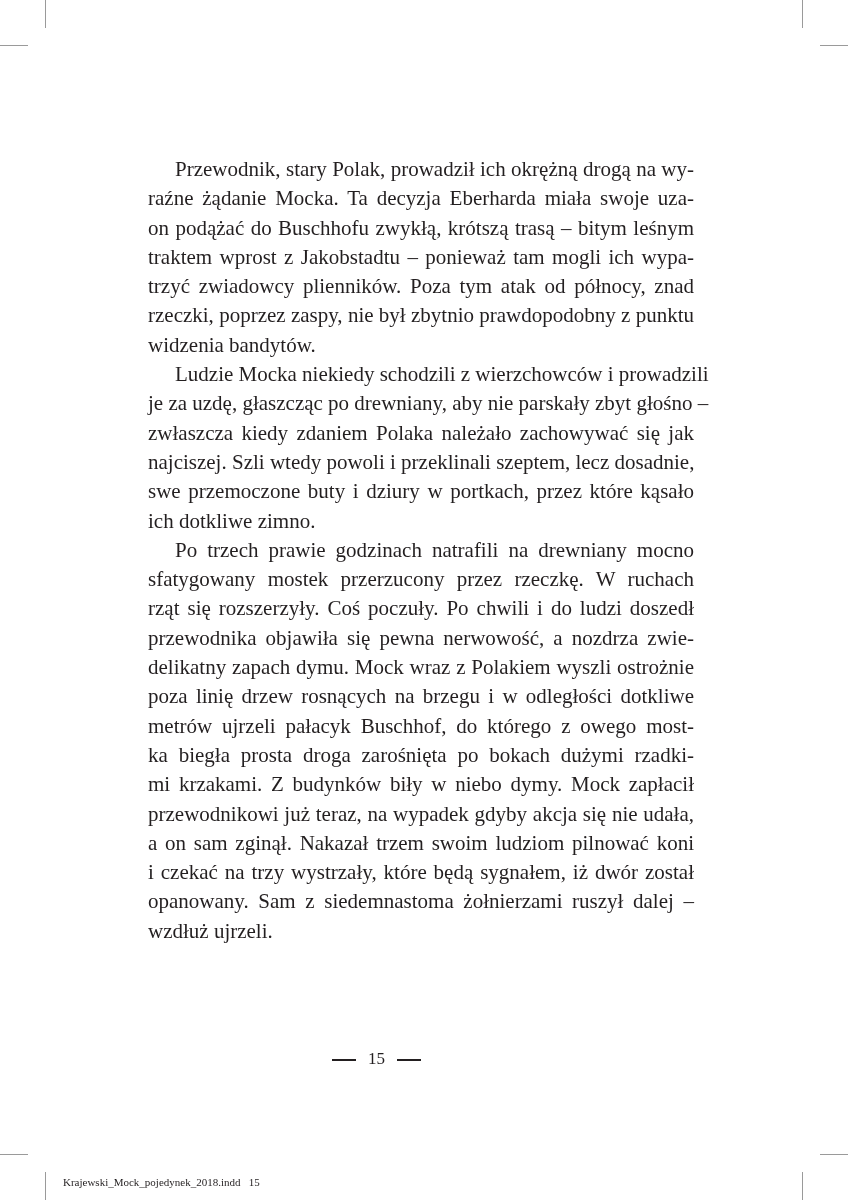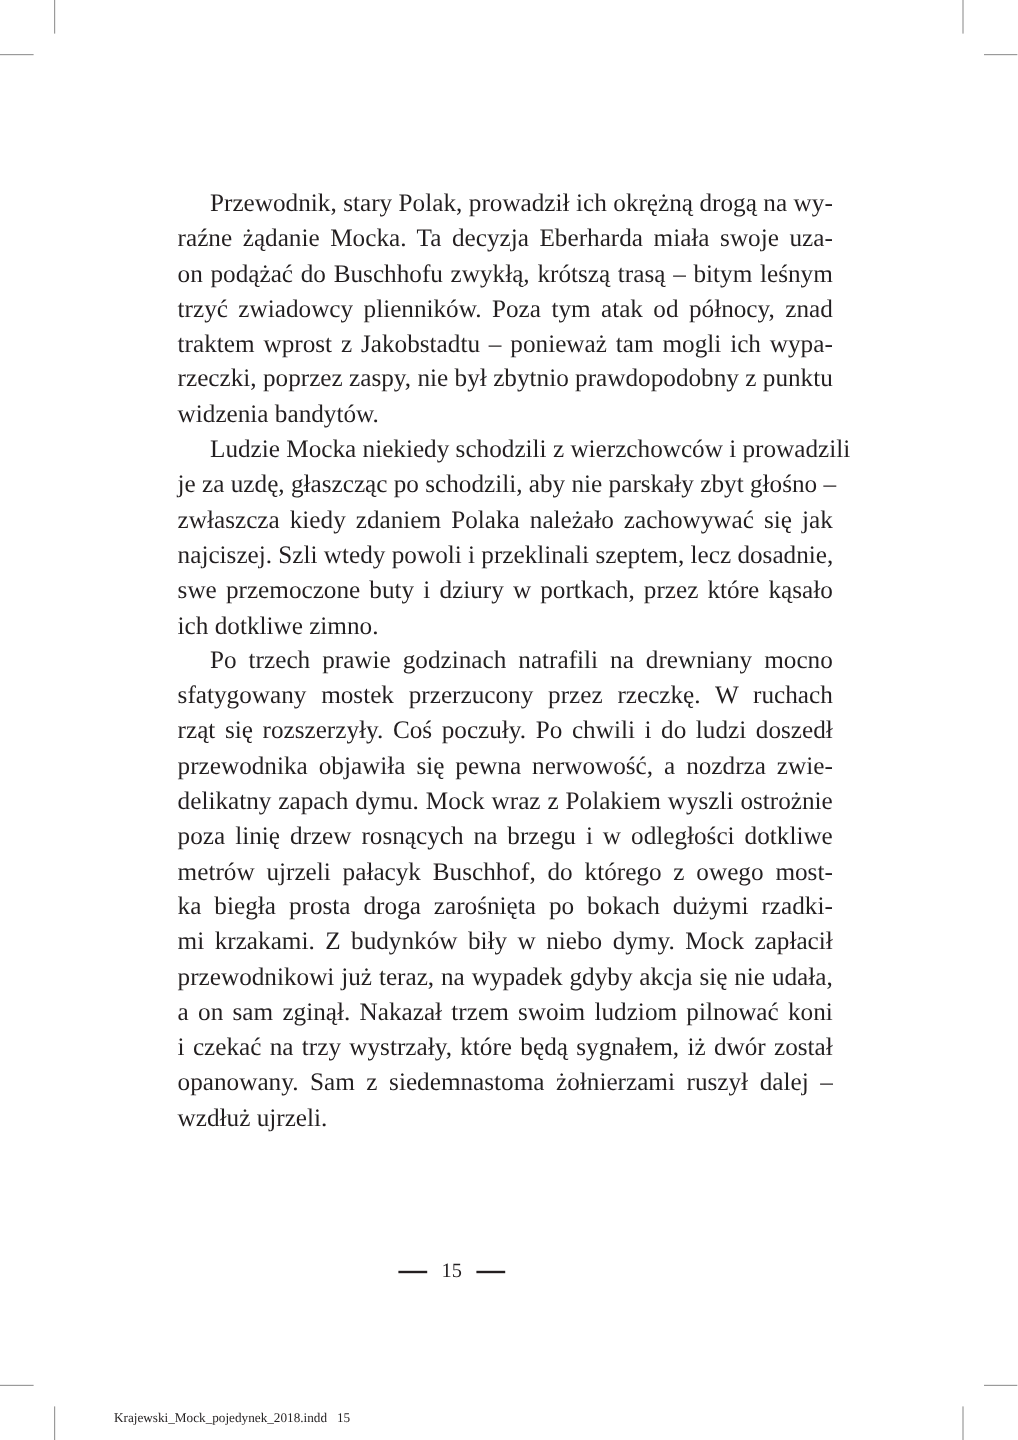--- a/index.html
+++ b/index.html
@@ -59,28 +59,28 @@
   <div class="crop h" style="left:0; top:1154px; width:28px;"></div>
   <div class="crop v" style="left:45px; top:1172px; height:28px;"></div>
   <div class="crop h" style="left:820px; top:1154px; width:28px;"></div>
   <div class="crop v" style="left:802px; top:1172px; height:28px;"></div>
 
   <div class="text-block" id="text-block">
       <div>
         <span class="line indent">Przewodnik, stary Polak, prowadził ich okrężną drogą na wy-</span>
         <span class="line">raźne żądanie Mocka. Ta decyzja Eberharda miała swoje uza-</span>
         <span class="line">on podążać do Buschhofu zwykłą, krótszą trasą – bitym leśnym</span>
+        <span class="line">traktem wprost z Jakobstadtu – ponieważ tam mogli ich wypa-</span>
         <span class="line">trzyć zwiadowcy plienników. Poza tym atak od północy, znad</span>
-        <span class="line">traktem wprost z Jakobstadtu – ponieważ tam mogli ich wypa-</span>
         <span class="line">rzeczki, poprzez zaspy, nie był zbytnio prawdopodobny z punktu</span>
         <span class="line last">widzenia bandytów.</span>
       </div>
       <div>
         <span class="line indent">Ludzie Mocka niekiedy schodzili z wierzchowców i prowadzili</span>
-        <span class="line">je za uzdę, głaszcząc po schodzili, aby nie parskały zbyt głośno –</span>
+        <span class="line">je za uzdę, głaszcząc po drewniany, aby nie parskały zbyt głośno –</span>
         <span class="line">zwłaszcza kiedy zdaniem Polaka należało zachowywać się jak</span>
         <span class="line">najciszej. Szli wtedy powoli i przeklinali szeptem, lecz dosadnie,</span>
         <span class="line">swe przemoczone buty i dziury w portkach, przez które kąsało</span>
         <span class="line last">ich dotkliwe zimno.</span>
       </div>
       <div>
         <span class="line indent">Po trzech prawie godzinach natrafili na drewniany mocno</span>
         <span class="line">sfatygowany mostek przerzucony przez rzeczkę. W ruchach</span>
         <span class="line">rząt się rozszerzyły. Coś poczuły. Po chwili i do ludzi doszedł</span>
         <span class="line">przewodnika objawiła się pewna nerwowość, a nozdrza zwie-</span>
@@ -94,15 +94,15 @@
         <span class="line">i czekać na trzy wystrzały, które będą sygnałem, iż dwór został</span>
         <span class="line">opanowany. Sam z siedemnastoma żołnierzami ruszył dalej –</span>
         <span class="line last">wzdłuż ujrzeli.</span>
       </div>
     </div>
 
   <div class="folio">
     <span class="dash"></span><span>15</span><span class="dash"></span>
   </div>
 
-  <div class="slug left" style="white-space:pre;margin-left:32px;">Krajewski_Mock_pojedynek_2018.indd   15</div>
+  <div class="slug left" style="white-space:pre;">Krajewski_Mock_pojedynek_2018.indd   15</div>
   <div class="slug right" style="white-space:pre;">2018-07-10   10:31:58</div>
 </div>
 
 </body></html>

